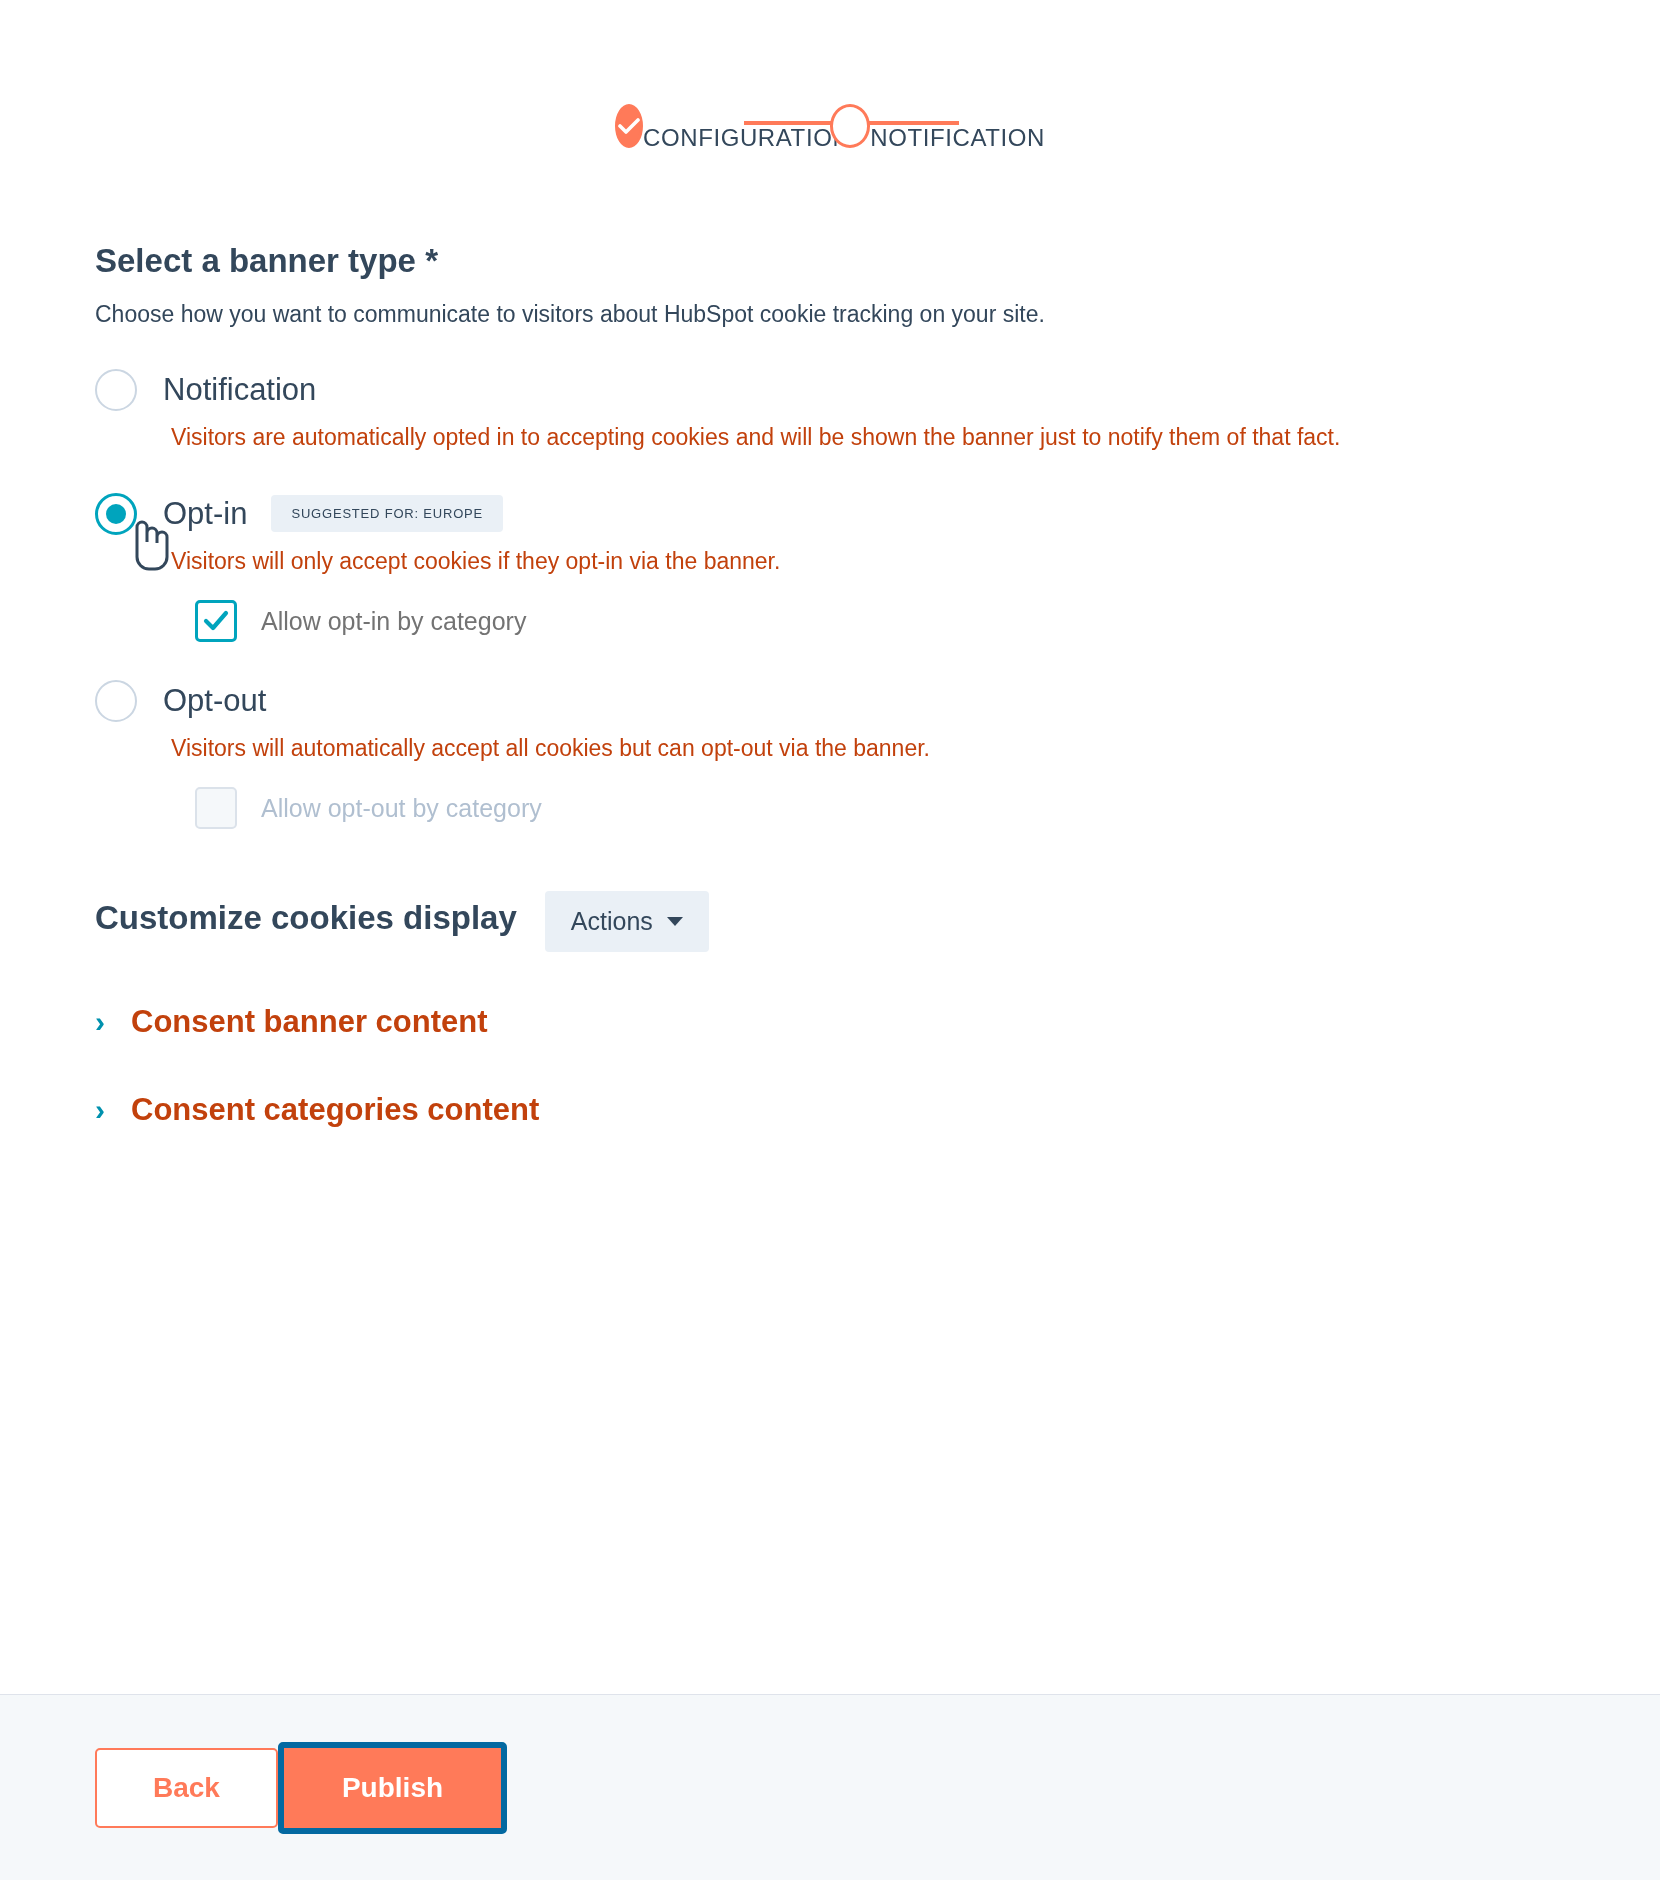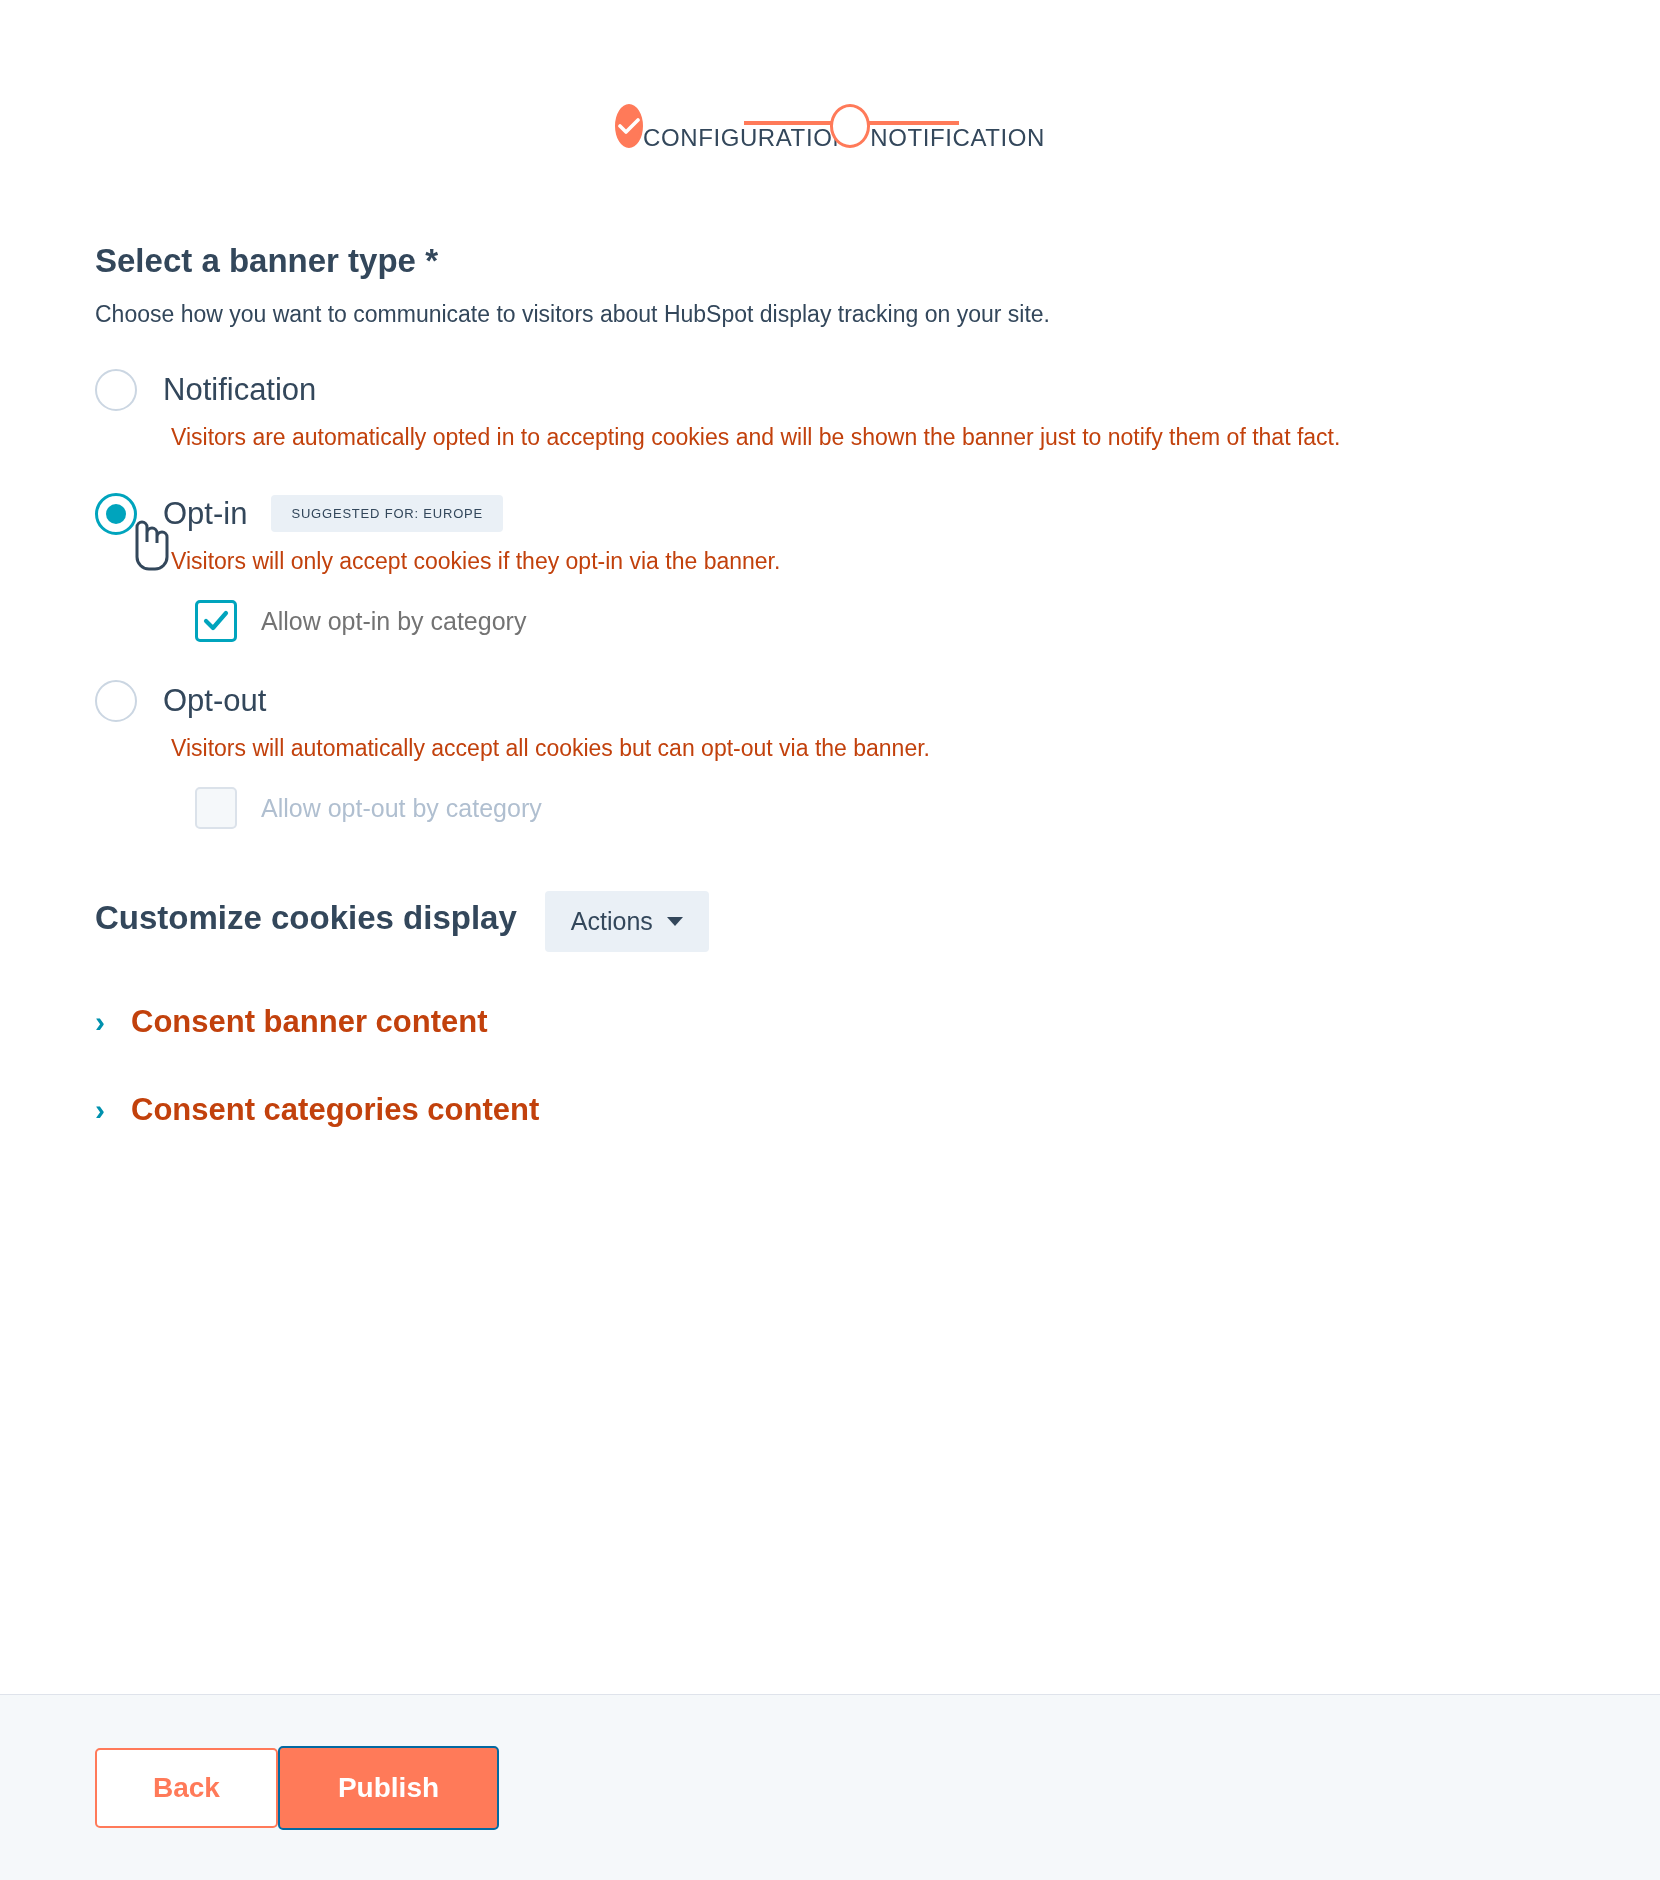--- a/index.html
+++ b/index.html
@@ -281,21 +281,21 @@
   }
   .btn-back {
     background: #ffffff;
     color: #ff7a59;
     border: 2px solid #ff7a59;
     padding: 22px 56px;
   }
   .btn-publish {
     background: #ff7a59;
     color: #ffffff;
-    border: 2px solid #0369a1;
+    border: 6px solid #0369a1;
     padding: 24px 58px;
   }
 </style>
 </head>
 <body>
 
 <div class="modal">
 
 
   <div class="modal-body">
@@ -317,21 +317,21 @@
           <div class="step-dot"></div>
           <div class="step-label">NOTIFICATION</div>
         </div>
       </div>
     </div>
 
     <div class="section-title">
       <span>Select a banner type</span>
       <span class="required-star">*</span>
     </div>
-    <div class="section-desc">Choose how you want to communicate to visitors about HubSpot display tracking on your site.</div>
+    <div class="section-desc">Choose how you want to communicate to visitors about HubSpot cookie tracking on your site.</div>
 
     <div class="options">
 
       <div class="option">
         <div class="option-row">
           <div class="radio"></div>
           <div class="option-label">Notification</div>
         </div>
         <div class="option-desc">Visitors are automatically opted in to accepting cookies and will be shown the banner just to notify them of that fact.</div>
       </div>

